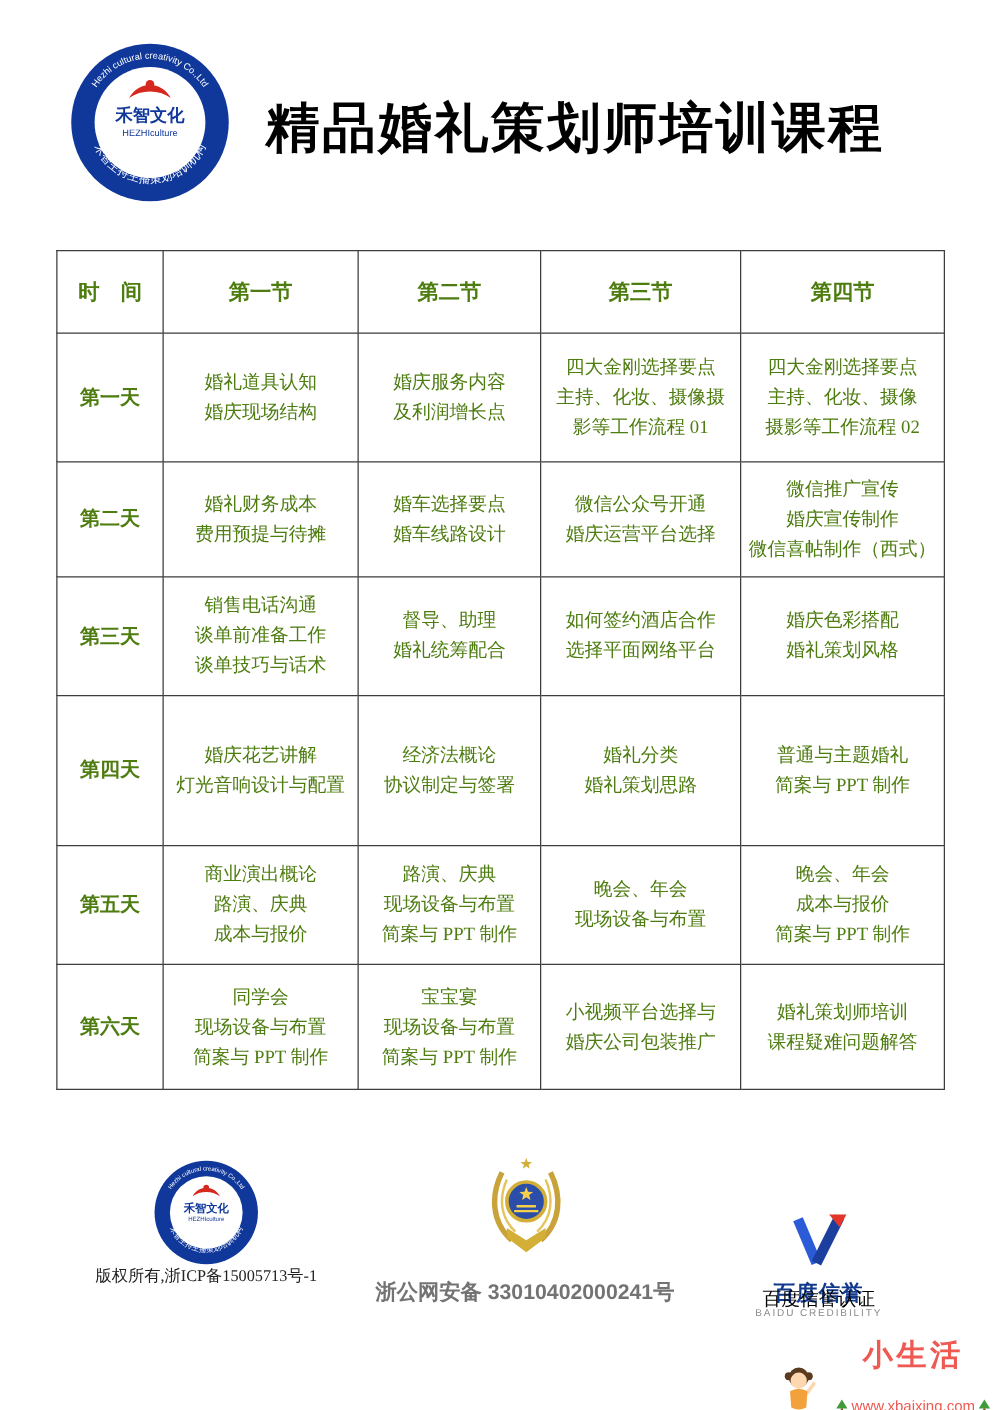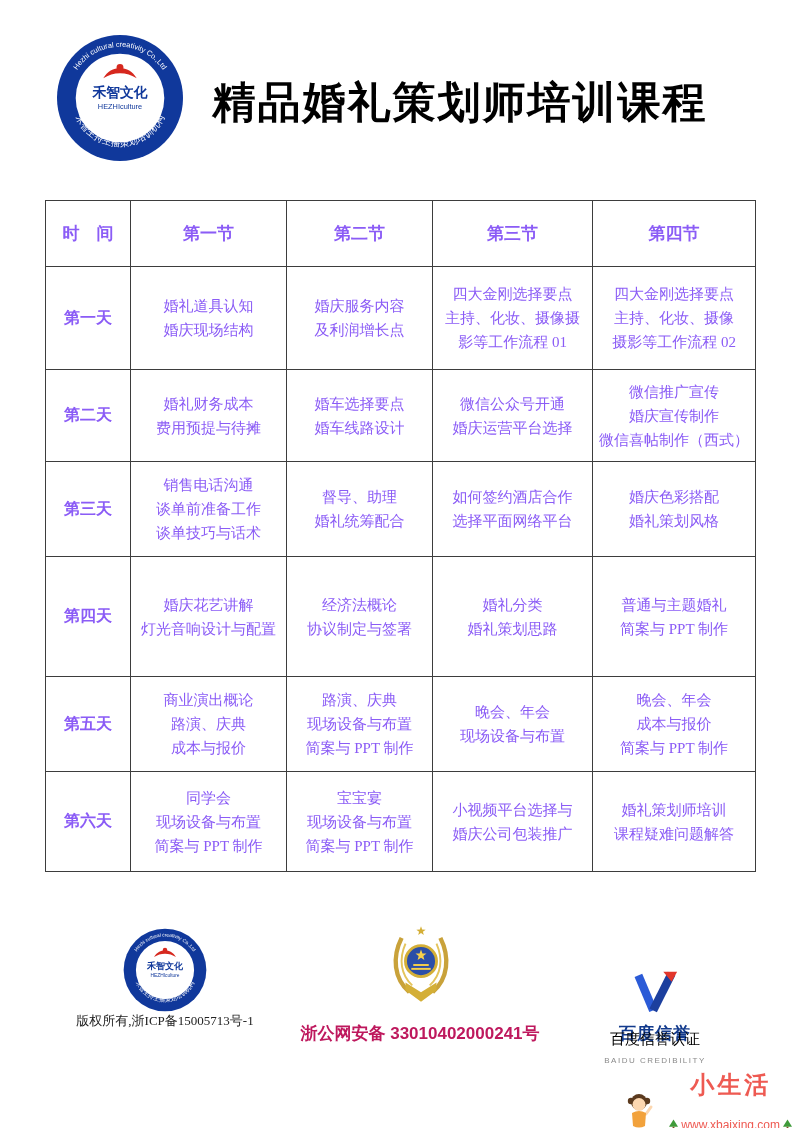--- a/index.html
+++ b/index.html
@@ -20,21 +20,21 @@
     position:absolute; left:45px; top:200px; width:710px;
     border-collapse:collapse; table-layout:fixed;
   }
   .course-table col.c0 { width:85px; }
   .course-table col.c1 { width:156px; }
   .course-table col.c2 { width:146px; }
   .course-table col.c3 { width:160px; }
   .course-table col.c4 { width:163px; }
   .course-table th, .course-table td {
     border:1px solid #3d3d3d; text-align:center; vertical-align:middle;
-    white-space:pre-line; color:#8b5cf6;
+    white-space:pre-line; color:#4d7c0f;
     font-family:"Liberation Serif", serif;
   }
   .course-table thead th { font-size:17px; font-weight:700; }
   .course-table td.time { font-size:16px; font-weight:600; }
   .course-table td.cell { font-size:15px; line-height:1.6; }
   .course-table thead tr { height:66px; }
   .course-table tbody tr:nth-child(1) { height:103px; }
   .course-table tbody tr:nth-child(2) { height:92px; }
   .course-table tbody tr:nth-child(3) { height:95px; }
   .course-table tbody tr:nth-child(4) { height:120px; }
@@ -43,27 +43,27 @@
 
   
   .footer-logo { position:absolute; left:120px; top:928px; width:90px; text-align:center; }
   .footer-copyright {
     position:absolute; left:50px; top:1012px; width:230px; text-align:center;
     font-size:13px; color:#222; font-family:"Liberation Serif", serif;
   }
   .footer-badge { position:absolute; left:390px; top:924px; }
   .footer-police {
     position:absolute; left:290px; top:1022px; width:260px; text-align:center;
-    font-size:17px; font-weight:700; color:#be185d;
+    font-size:17px; font-weight:700; color:#737373;
   }
   .footer-baidu {
     position:absolute; left:590px; top:969px; width:130px; text-align:center;
   }
   .baidu-name { font-size:17px; font-weight:700; color:#123a8c; margin-top:3px; letter-spacing:1px; }
-  .baidu-en { font-size:8px; color:#8a8a8a; letter-spacing:1.5px;margin-top:11px; }
+  .baidu-en { font-size:8px; color:#8a8a8a; letter-spacing:1.5px; }
   .footer-baidu-cert {
     position:absolute; left:590px; top:1030px; width:130px; text-align:center;
     font-size:15px; color:#000; font-family:"Liberation Serif", serif;
   }
 
   
   .watermark { position:absolute; right:8px; top:1072px; display:flex; align-items:flex-end; gap:15px; }
   .wm-text { display:flex; flex-direction:column; align-items:center; }
   .wm-name { font-size:24px; font-weight:700; color:#ee5a52; letter-spacing:3px; line-height:1.1; }
   .wm-url-row { display:flex; align-items:center; gap:3px; margin-top:20px; }

